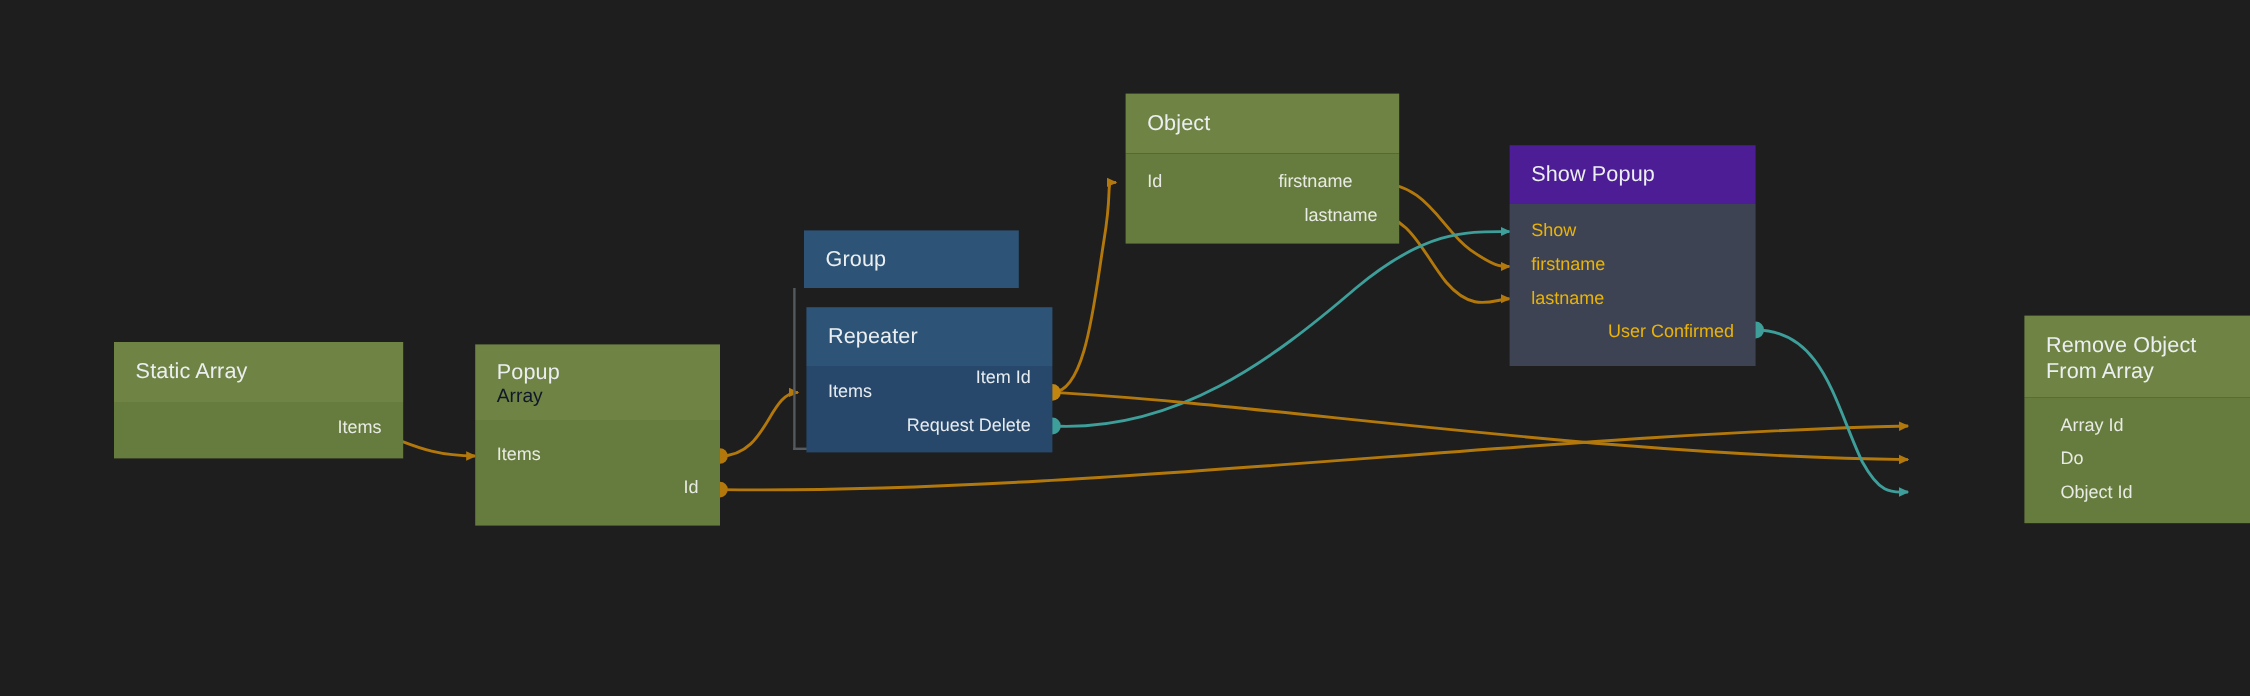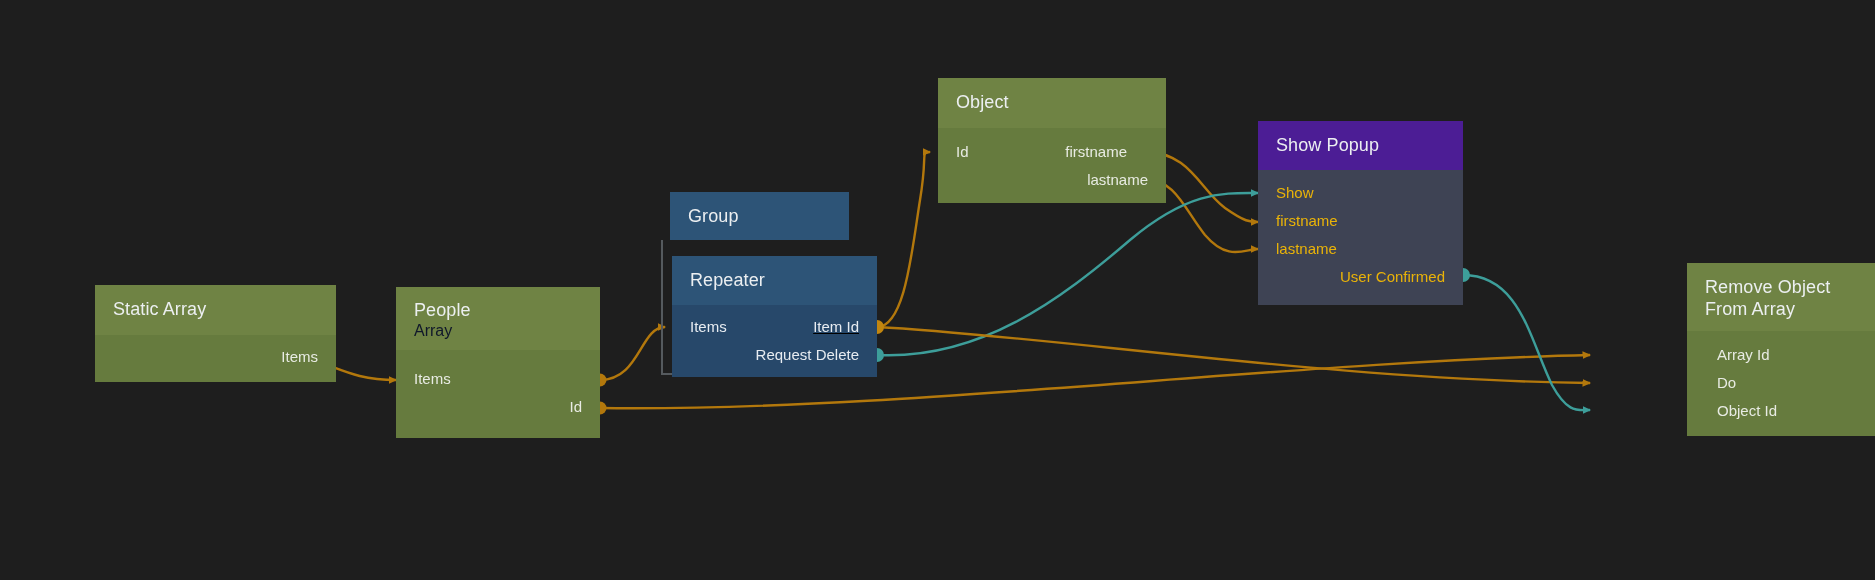--- a/index.html
+++ b/index.html
@@ -148,21 +148,21 @@
     </div>
     <div class="node-body" style="height:47px; padding-top:8px;">
       <div class="port-row out">
         <span class="port-label">Items</span>
       </div>
     </div>
   </div>
 
   <div class="node green" style="left:396px; top:287px; width:204px;">
     <div class="node-header" style="height:63px; padding-top:12px;">
-      <div class="node-title">People</div>
+      <div class="node-title">Popup</div>
       <div class="node-subtitle">Array</div>
     </div>
     <div class="node-body" style="height:88px; padding-top:15px;">
       <div class="port-row in">
         <span class="port-label">Items</span>
       </div>
       <div class="port-row out" style="margin-top:0px;">
         <span class="port-label">Id</span>
       </div>
     </div>
@@ -181,21 +181,21 @@
     </div>
     <div class="node-body" style="height:72px; padding-top:8px;">
       <div class="port-row in">
         <span class="port-label">Items</span>
       </div>
       <div class="port-row out">
         <span class="port-label">Request Delete</span>
       </div>
     </div>
 
-    <div class="port-row out" style="position:absolute; left:0; top:57px; width:205px;text-decoration:underline;">
+    <div class="port-row out" style="position:absolute; left:0; top:45px; width:205px;">
       <span class="port-label">Item Id</span>
     </div>
   </div>
 
   <div class="node green" style="left:938px; top:78px; width:228px;">
     <div class="node-header" style="height:50px;">
       <div class="node-title">Object</div>
     </div>
     <div class="node-body" style="height:75px; padding-top:10px;">
       <div class="port-row in">

